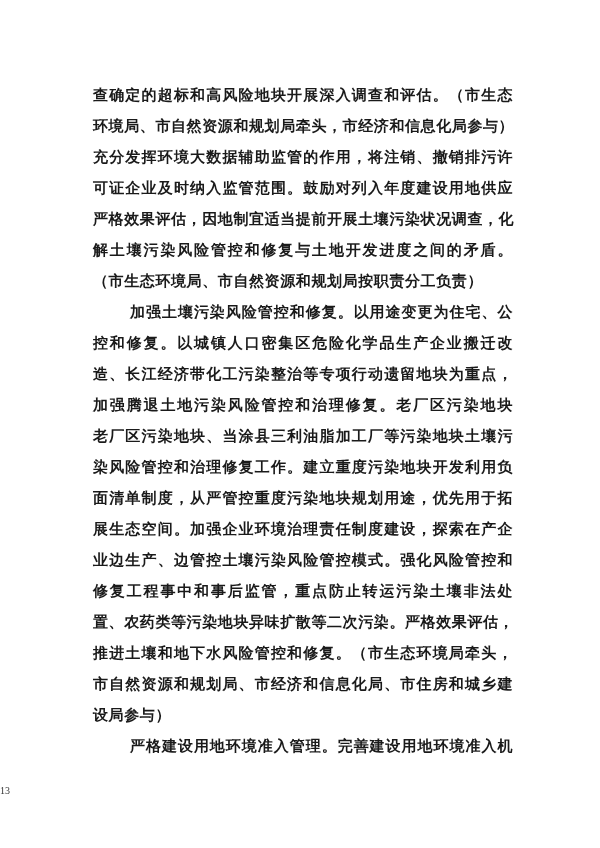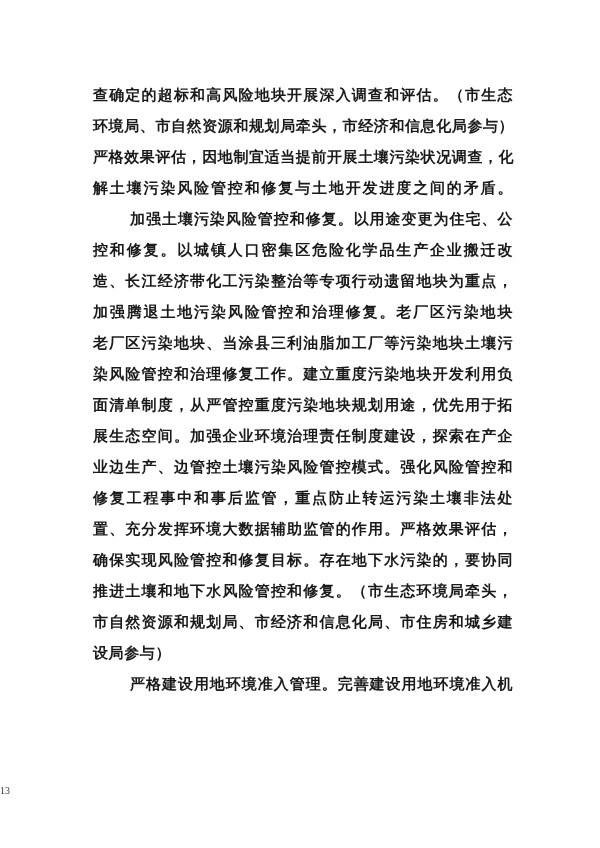--- a/index.html
+++ b/index.html
@@ -53,33 +53,35 @@
       color: #333333;
     }
   </style>
 </head>
 <body>
 
 <div class="page">
   <div class="body-text">
     <div class="line">查确定的超标和高风险地块开展深入调查和评估。（市生态</div>
     <div class="line">环境局、市自然资源和规划局牵头，市经济和信息化局参与）</div>
+    <div class="line">充分发挥环境大数据辅助监管的作用，将注销、撤销排污许</div>
+    <div class="line">可证企业及时纳入监管范围。鼓励对列入年度建设用地供应</div>
     <div class="line">严格效果评估，因地制宜适当提前开展土壤污染状况调查，化</div>
     <div class="line">解土壤污染风险管控和修复与土地开发进度之间的矛盾。</div>
+    <div class="line last">（市生态环境局、市自然资源和规划局按职责分工负责）</div>
     <div class="line indent">加强土壤污染风险管控和修复。以用途变更为住宅、公</div>
     <div class="line">控和修复。以城镇人口密集区危险化学品生产企业搬迁改</div>
     <div class="line">造、长江经济带化工污染整治等专项行动遗留地块为重点，</div>
     <div class="line">加强腾退土地污染风险管控和治理修复。老厂区污染地块</div>
     <div class="line">老厂区污染地块、当涂县三利油脂加工厂等污染地块土壤污</div>
     <div class="line">染风险管控和治理修复工作。建立重度污染地块开发利用负</div>
     <div class="line">面清单制度，从严管控重度污染地块规划用途，优先用于拓</div>
     <div class="line">展生态空间。加强企业环境治理责任制度建设，探索在产企</div>
     <div class="line">业边生产、边管控土壤污染风险管控模式。强化风险管控和</div>
     <div class="line">修复工程事中和事后监管，重点防止转运污染土壤非法处</div>
-    <div class="line">置、充分发挥环境大数据辅助监管的作用。严格效果评估，</div>
-    <div class="line">确保实现风险管控和修复目标。存在地下水污染的，要协同</div>
+    <div class="line">置、农药类等污染地块异味扩散等二次污染。严格效果评估，</div>
     <div class="line">推进土壤和地下水风险管控和修复。（市生态环境局牵头，</div>
     <div class="line">市自然资源和规划局、市经济和信息化局、市住房和城乡建</div>
     <div class="line last">设局参与）</div>
     <div class="line indent">严格建设用地环境准入管理。完善建设用地环境准入机</div>
   </div>
   <div class="page-number">13</div>
 </div>
 
 </body></html>

